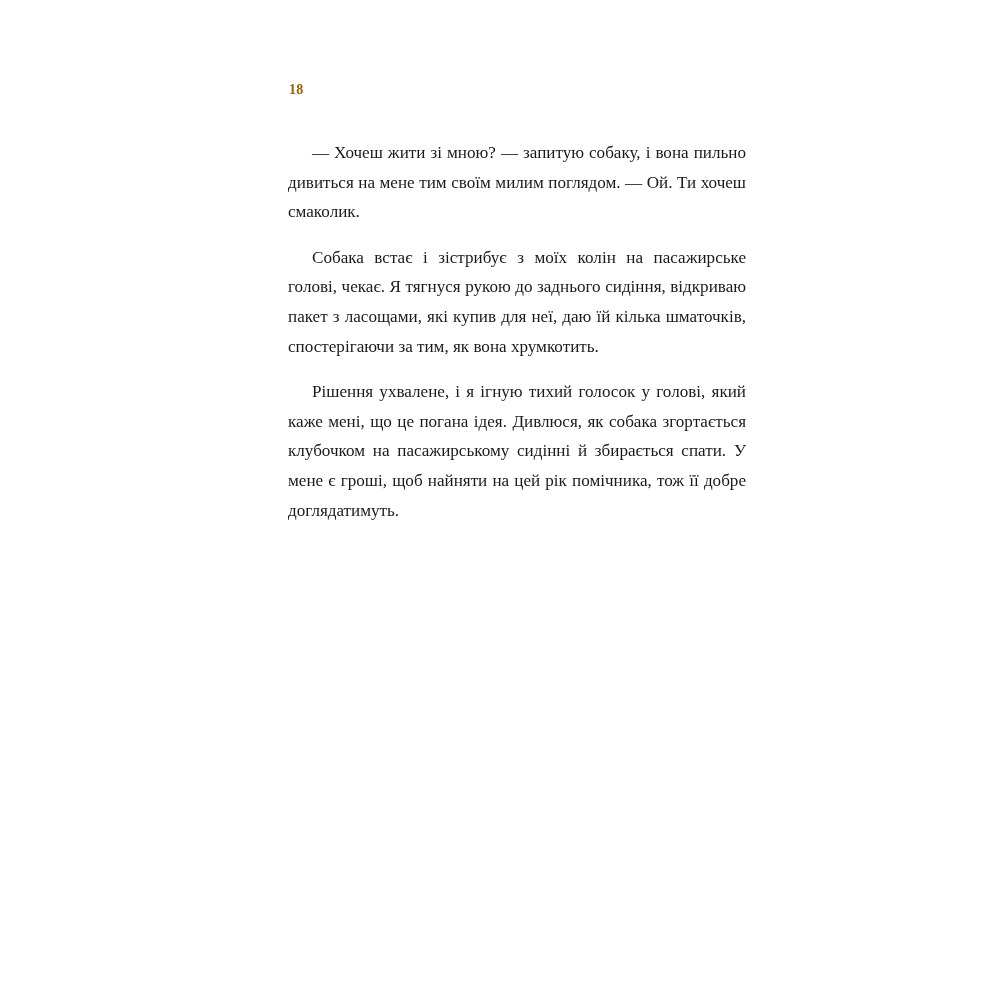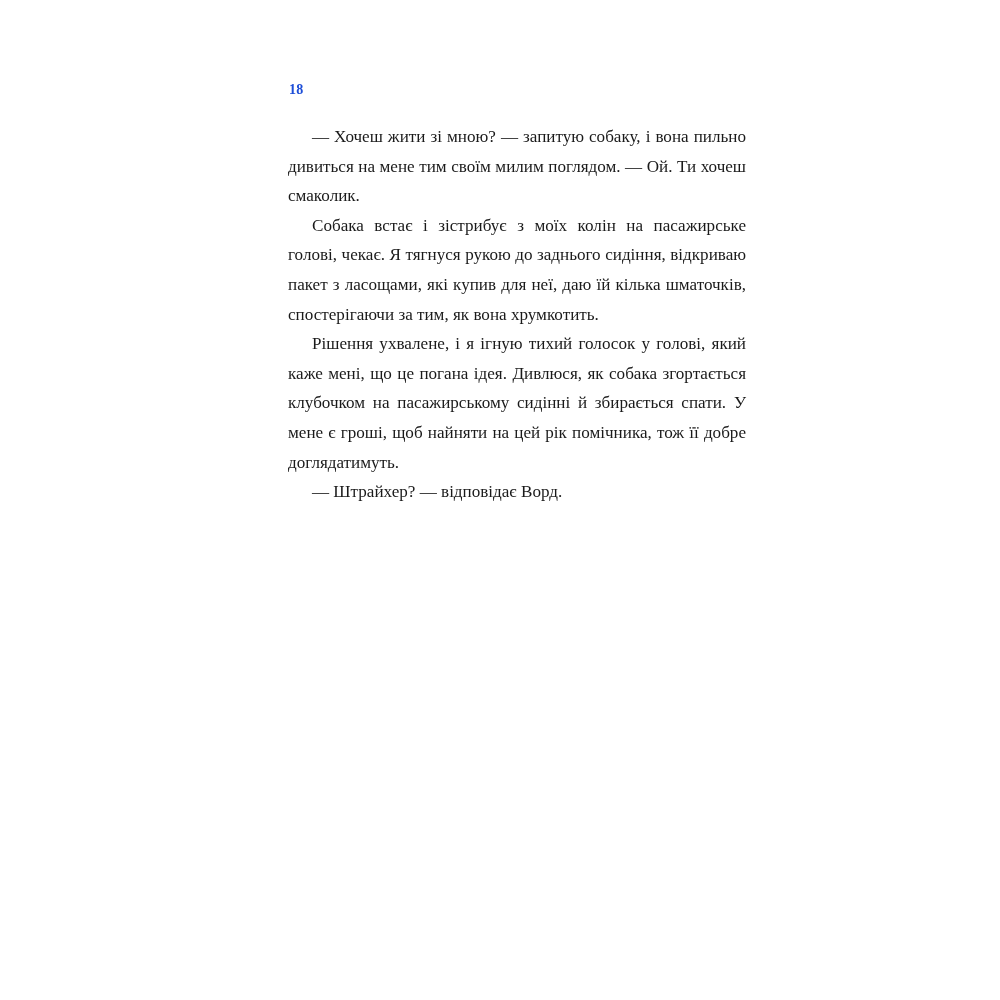--- a/index.html
+++ b/index.html
@@ -20,53 +20,53 @@
     background: #ffffff;
     box-sizing: border-box;
   }
   .page-number {
     position: absolute;
     top: 82px;
     left: 289px;
     font-family: "Liberation Serif", serif;
     font-size: 14px;
     font-weight: 700;
-    color: #1d4ed8;
+    color: #a16207;
     letter-spacing: 0.2px;
   }
   .text-block {
     position: absolute;
     top: 122px;
     left: 288px;
     width: 458px;
   }
   .text-block p {
     margin: 0;
     font-family: "Liberation Serif", serif;
     font-size: 17.1px;
     line-height: 29.6px;
     text-align: justify;
     text-justify: inter-word;
     color: #1a1a1a;
     hyphens: manual;
   }
   .text-block p.indent {
     text-indent: 24px;
+    margin-top: 16px;
   }
   .text-block p.last-line {
     text-align-last: left;
   }
 </style>
 </head>
 <body>
 
 <div class="page">
 
   <div class="page-number">18</div>
 
   <div class="text-block">
     <p class="indent last-line">— Хочеш жити зі мною? — запитую собаку, і вона пильно дивиться на мене тим своїм милим поглядом. — Ой. Ти хочеш смаколик.</p>
     <p class="indent">Собака встає і зістрибує з моїх колін на пасажирське голові, чекає. Я тягнуся рукою до заднього сидіння, від­криваю пакет з ласощами, які купив для неї, даю їй кіль­ка шматочків, спостерігаючи за тим, як вона хрумкотить.</p>
     <p class="indent last-line">Рішення ухвалене, і я ігную тихий голосок у голові, який каже мені, що це погана ідея. Дивлюся, як собака згортається клубочком на пасажирському сидінні й зби­рається спати. У мене є гроші, щоб найняти на цей рік помічника, тож її добре доглядатимуть.</p>
-    <p class="indent last-line">— Штрайхер? — відповідає Ворд.</p>
   </div>
 
 </div>
 
 </body></html>

